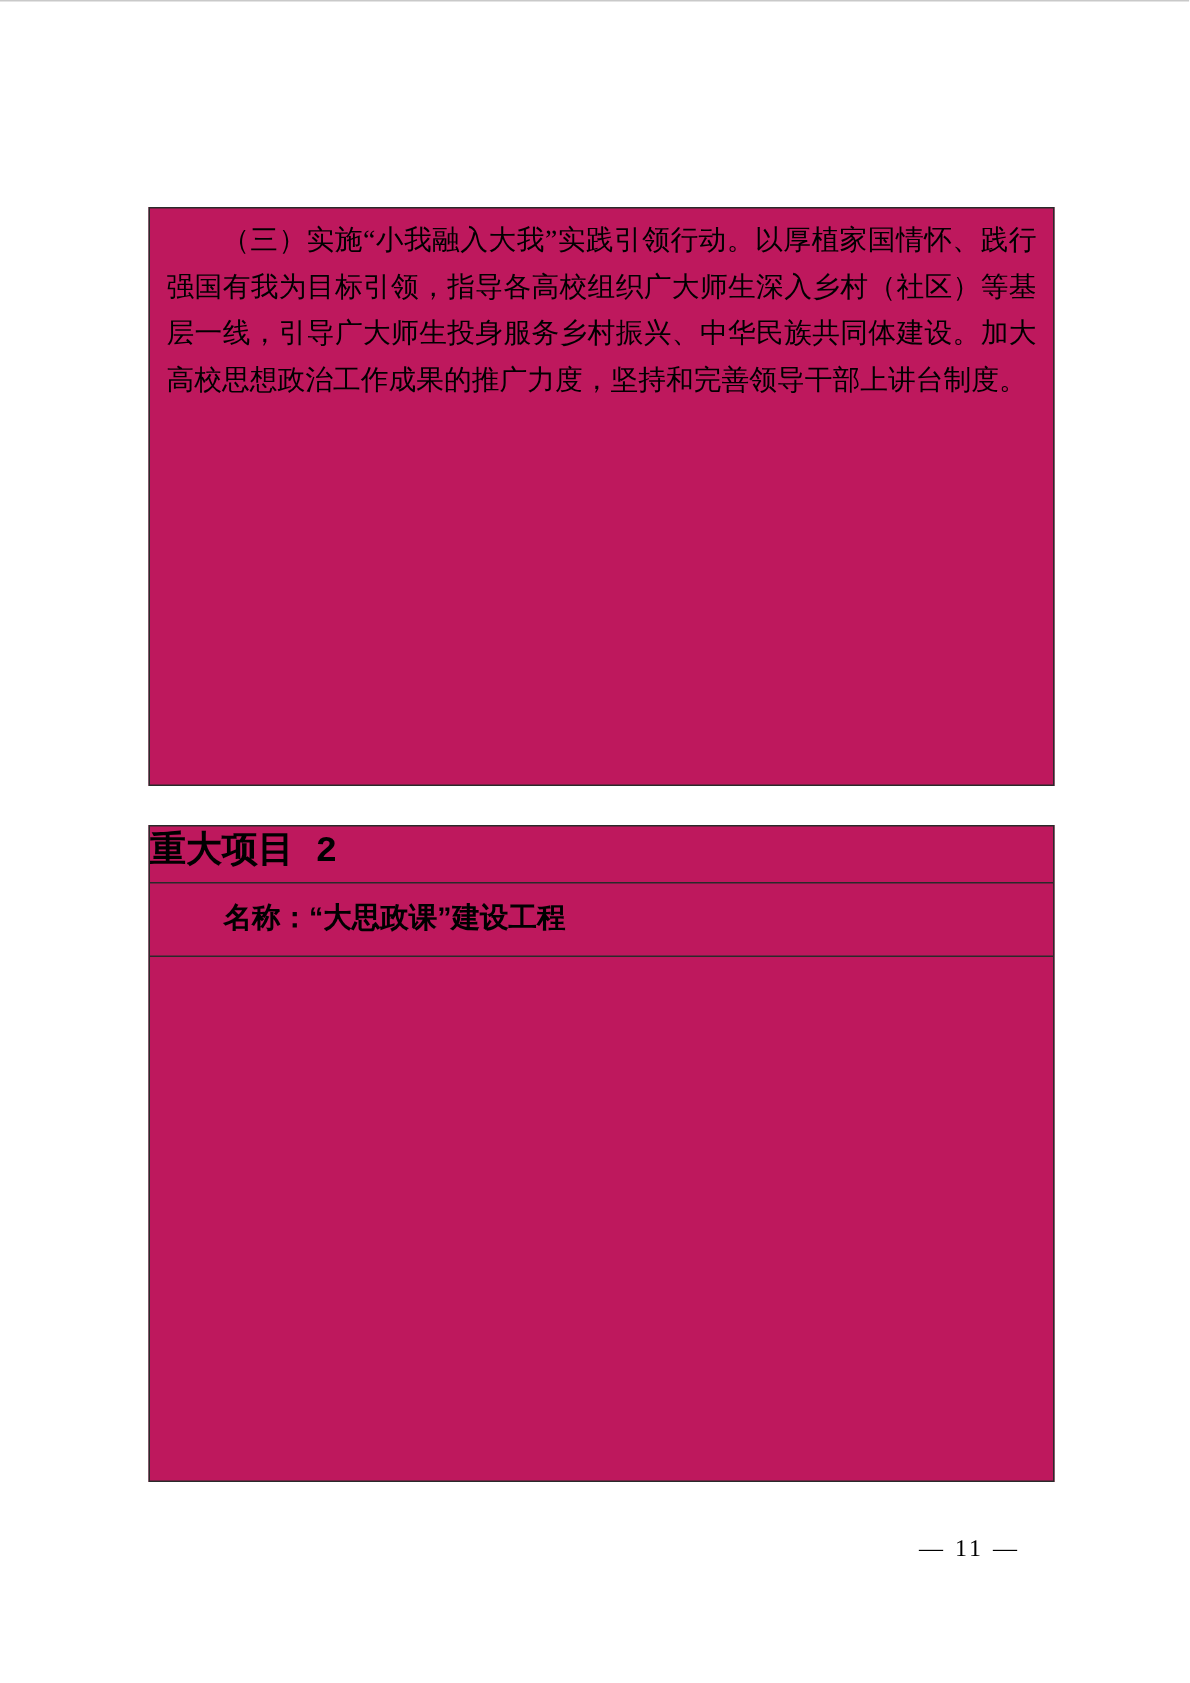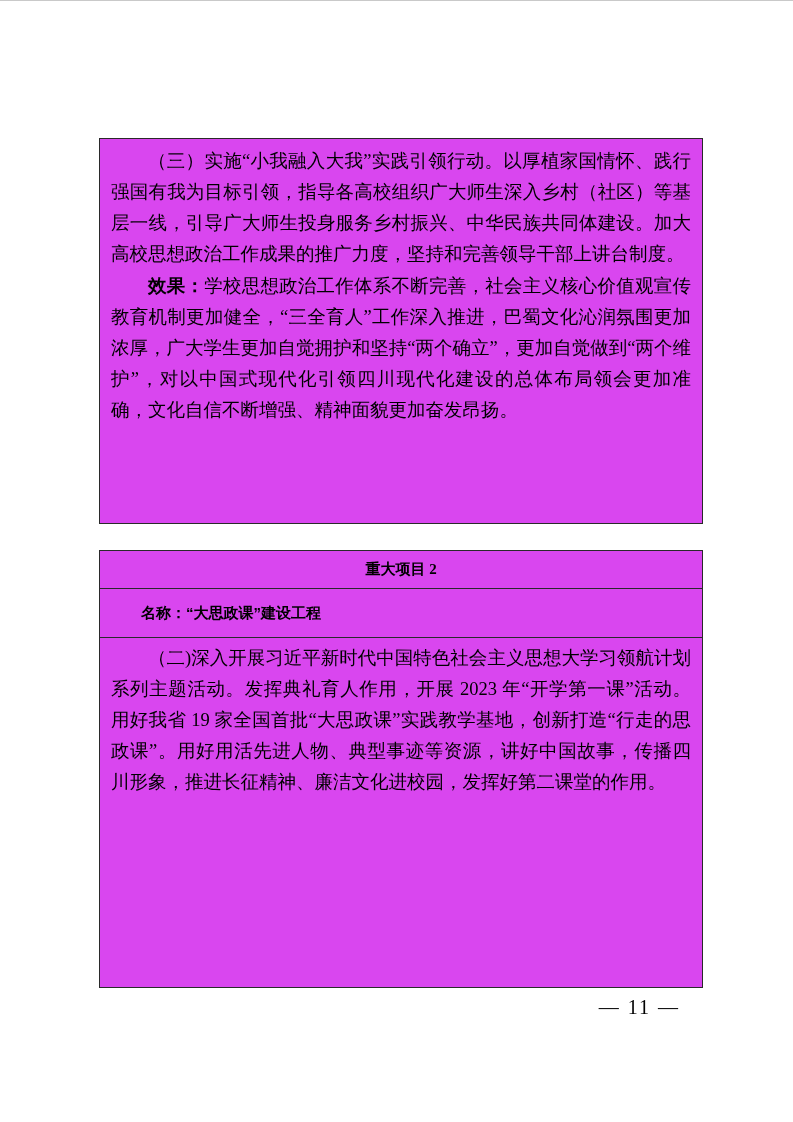--- a/index.html
+++ b/index.html
@@ -17,21 +17,21 @@
     top: 0; left: 0;
     width: 100%; height: 1px;
     background: #c9c9c9;
   }
   .box {
     position: absolute;
     left: 99px;
     width: 604px;
     box-sizing: border-box;
     border: 1.5px solid #2a2a2a;
-    background: #d946ef;
+    background: #be185d;
   }
   .box1 {
     top: 138px;
     height: 386px;
     padding: 7px 11px 0 11px;
   }
   .box2 {
     top: 550px;
     height: 438px;
   }
@@ -45,61 +45,58 @@
   }
   .label {
     font-family: "Liberation Sans", sans-serif;
     font-weight: bold;
   }
   .box2-header {
     box-sizing: border-box;
     height: 38px;
     line-height: 36px;
     border-bottom: 1.5px solid #2a2a2a;
-    text-align: center;
-    font-family: Liberation Serif, serif;
+    font-family: Liberation Mono, monospace;
     font-weight: bold;
-    font-size: 15px;
+    font-size: 24px;
   }
   .box2-name {
     box-sizing: border-box;
     height: 49px;
     line-height: 47px;
     border-bottom: 1.5px solid #2a2a2a;
     padding-left: 11px;
     text-indent: 2em;
     font-family: "Liberation Sans", sans-serif;
     font-weight: bold;
-    font-size: 15px;
+    font-size: 19px;
   }
   .box2-body {
     padding: 5px 11px 0 11px;
   }
   .page-number {
     position: absolute;
-    top: 996px;
+    top: 1024px;
     right: 113px;
-    font-size: 20px;
+    font-size: 16px;
     letter-spacing: 2px;
     font-family: "Liberation Serif", serif;
   }
 </style>
 </head>
 <body>
 
 <div class="page">
   <div class="top-edge"></div>
 
   <div class="box box1">
     <p class="para">（三）实施“小我融入大我”实践引领行动。以厚植家国情怀、践行强国有我为目标引领，指导各高校组织广大师生深入乡村（社区）等基层一线，引导广大师生投身服务乡村振兴、中华民族共同体建设。加大高校思想政治工作成果的推广力度，坚持和完善领导干部上讲台制度。</p>
-    <p class="para"><span class="label">效果：</span><span>学校思想政治工作体系不断完善，社会主义核心价值观宣传教育机制更加健全，“三全育人”工作深入推进，巴蜀文化沁润氛围更加浓厚，广大学生更加自觉拥护和坚持“两个确立”，更加自觉做到“两个维护”，对以中国式现代化引领四川现代化建设的总体布局领会更加准确，文化自信不断增强、精神面貌更加奋发昂扬。</span></p>
   </div>
 
   <div class="box box2">
     <div class="box2-header">重大项目 2</div>
     <div class="box2-name">名称：“大思政课”建设工程</div>
     <div class="box2-body">
-      <p class="para">（二)深入开展习近平新时代中国特色社会主义思想大学习领航计划系列主题活动。发挥典礼育人作用，开展 2023 年“开学第一课”活动。用好我省 19 家全国首批“大思政课”实践教学基地，创新打造“行走的思政课”。用好用活先进人物、典型事迹等资源，讲好中国故事，传播四川形象，推进长征精神、廉洁文化进校园，发挥好第二课堂的作用。</p>
     </div>
   </div>
 
   <div class="page-number">— 11 —</div>
 </div>
 
 </body></html>

